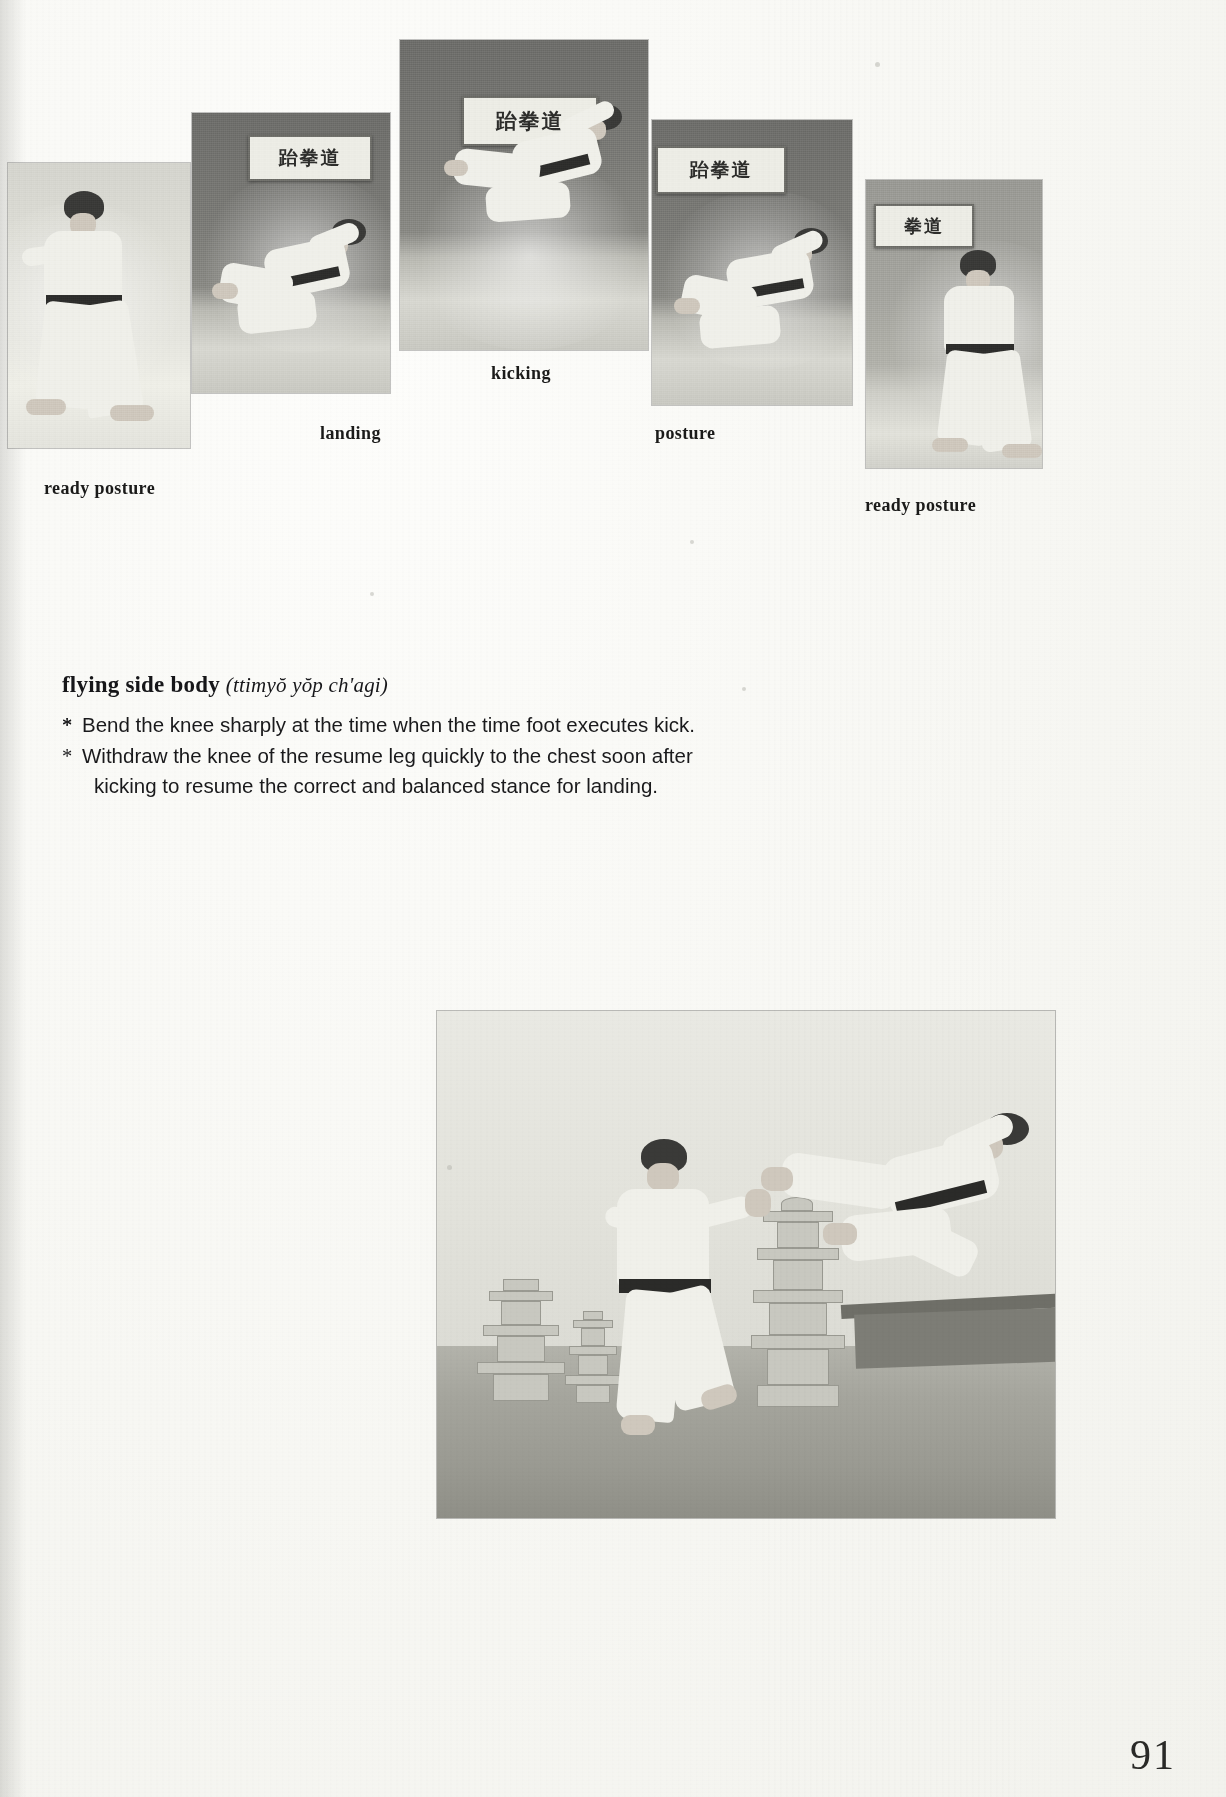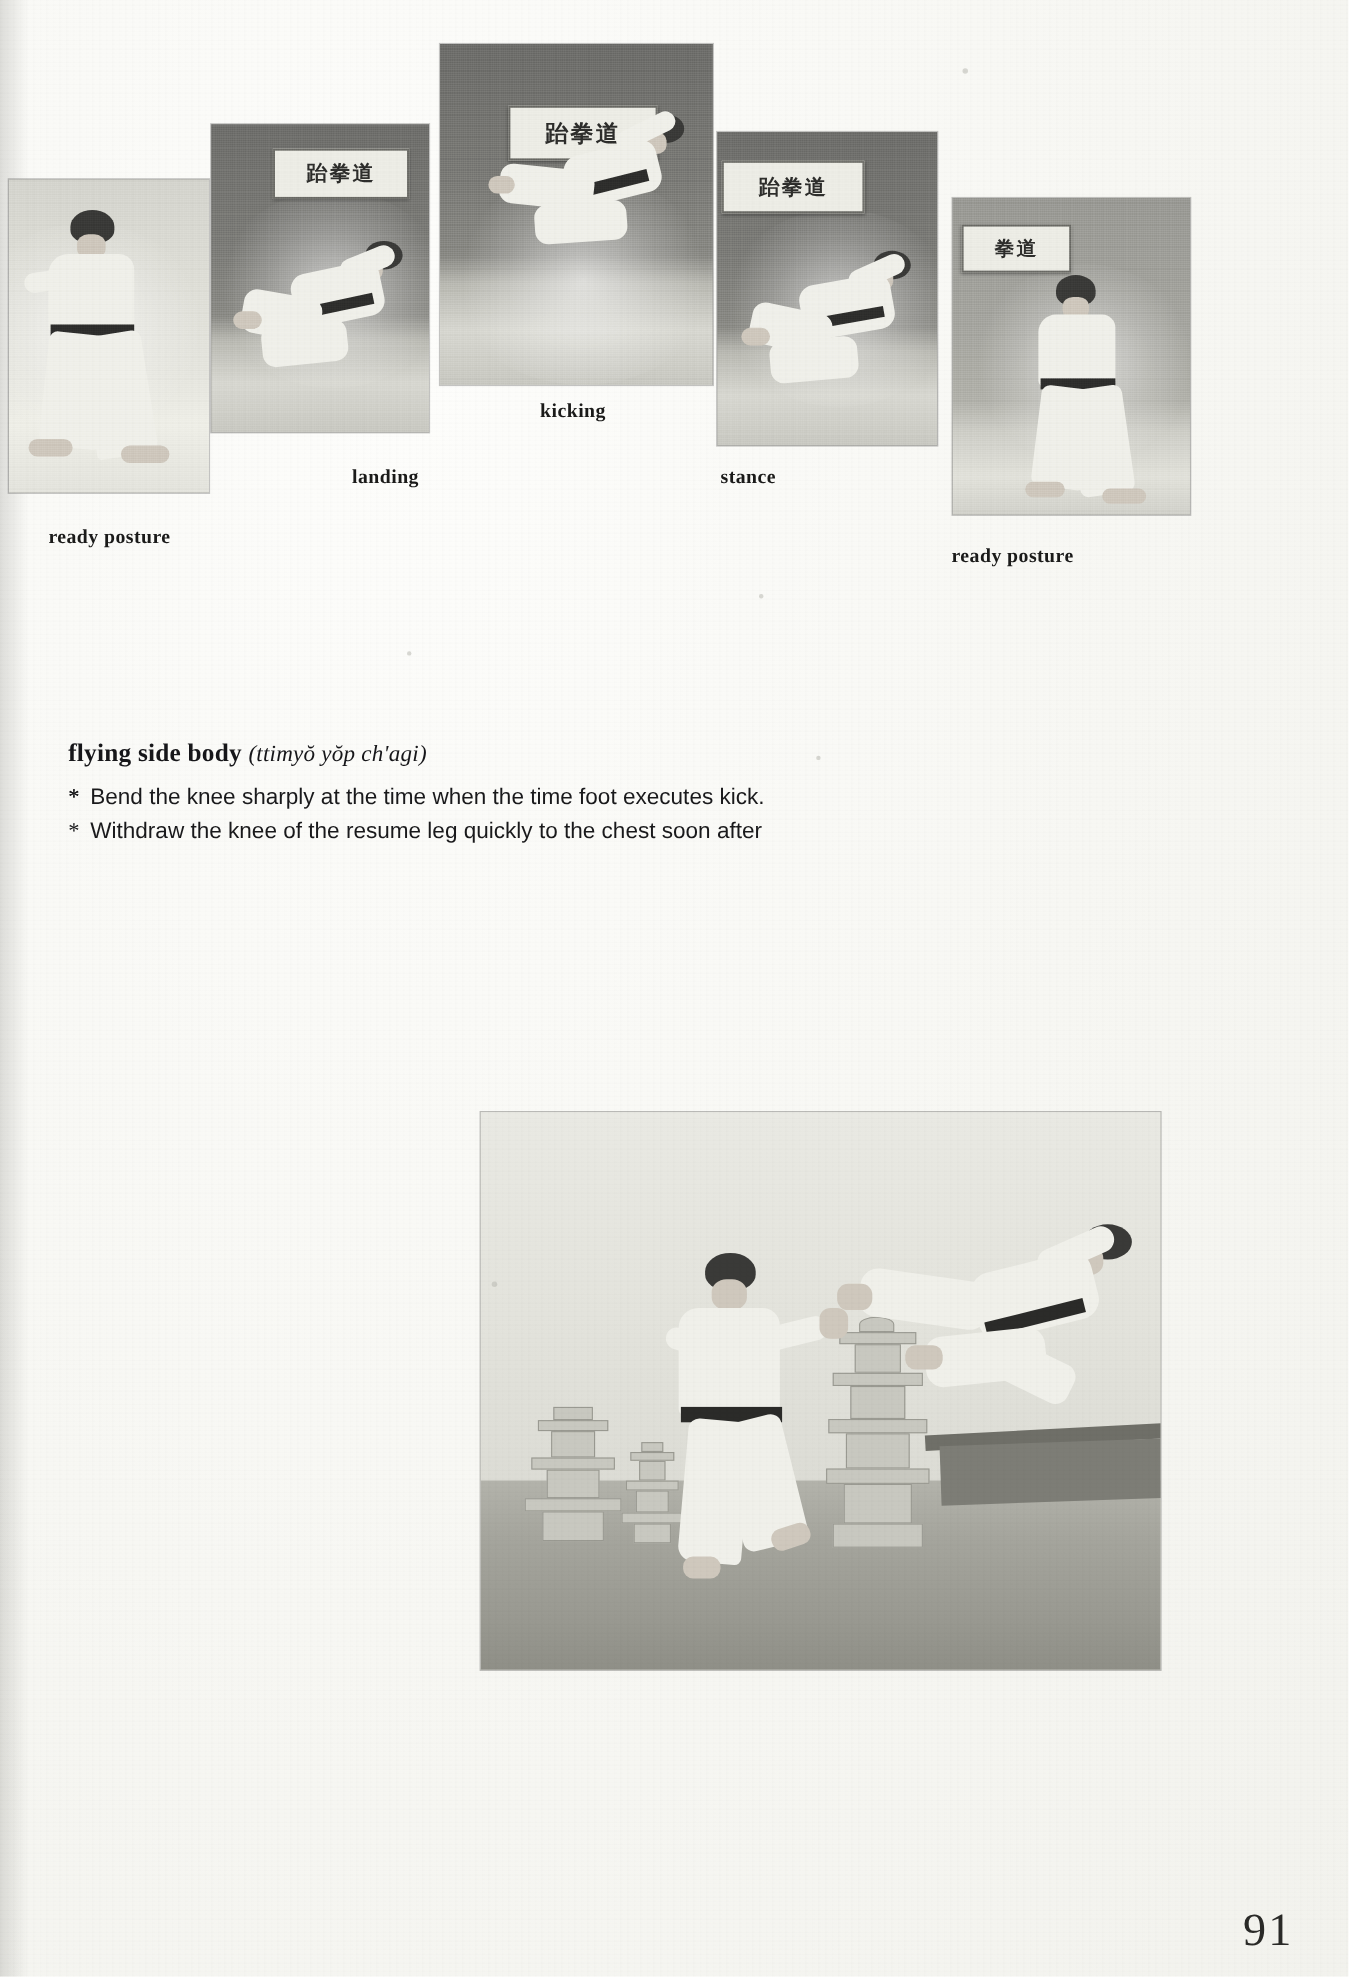--- a/index.html
+++ b/index.html
@@ -302,61 +302,62 @@
       <div class="part" style="left:52px; top:34px; width:84px; height:50px; border-radius:14px; transform:rotate(-10deg);"></div>
       <div class="part belt" style="left:60px; top:64px; width:68px; height:10px; transform:rotate(-10deg);"></div>
       <div class="part" style="left:6px; top:60px; width:74px; height:38px; border-radius:12px; transform:rotate(12deg);"></div>
       <div class="part" style="left:24px; top:88px; width:80px; height:38px; border-radius:12px; transform:rotate(-5deg);"></div>
       <div class="part skin" style="left:-2px; top:78px; width:26px; height:16px; border-radius:8px;"></div>
       <div class="part" style="left:94px; top:18px; width:54px; height:19px; border-radius:10px; transform:rotate(-24deg);"></div>
     </div>
     <div class="grain"></div>
   </div>
 
-  <div class="photo" style="left:866px; top:180px; width:216px; height:288px;">
+  <div class="photo" style="left:866px; top:180px; width:176px; height:288px;">
     <div class="dojang light"></div>
     <div class="glow" style="left:20px; top:60px; width:200px; height:180px;"></div>
     <div class="sign" style="left:8px; top:24px; width:96px; height:40px; font-size:18px;">拳道</div>
     <div class="fig" style="left:66px; top:70px; width:130px; height:210px;">
       <div class="part dark" style="left:28px; top:0px; width:36px; height:28px; border-radius:50% 50% 40% 40%;"></div>
       <div class="part skin" style="left:34px; top:20px; width:24px; height:20px; border-radius:40%;"></div>
       <div class="part" style="left:12px; top:36px; width:70px; height:66px; border-radius:16px 12px 6px 6px;"></div>
       <div class="part belt" style="left:14px; top:94px; width:68px; height:10px;"></div>
       <div class="part" style="left:10px; top:102px; width:50px; height:92px; border-radius:8px; transform:rotate(7deg);"></div>
       <div class="part" style="left:44px; top:102px; width:50px; height:98px; border-radius:8px; transform:rotate(-8deg);"></div>
       <div class="part skin" style="left:0px; top:188px; width:36px; height:14px; border-radius:7px;"></div>
       <div class="part skin" style="left:70px; top:194px; width:40px; height:14px; border-radius:7px;"></div>
     </div>
     <div class="grain"></div>
   </div>
 
   <div class="caption" style="left:44px; top:478px;">ready posture</div>
   <div class="caption" style="left:320px; top:423px;">landing</div>
   <div class="caption" style="left:491px; top:363px;">kicking</div>
-  <div class="caption" style="left:655px; top:423px;">stance</div>
+  <div class="caption" style="left:655px; top:423px;">posture</div>
   <div class="caption" style="left:865px; top:495px;">ready posture</div>
 
   <div id="textblock">
     <h2 class="heading">
       <span>flying side body</span>
       <span class="rom">(ttimyŏ yŏp ch'agi)</span>
     </h2>
 
 
     <ul class="notes">
       <li>
         <span class="star">*</span>
       </li>
       <li>
         <span class="star">*</span>
         <span>Bend the knee sharply at the time when the time foot executes kick.</span>
       </li>
       <li>
         <span class="star">*</span>
         <span>Withdraw the knee of the resume leg quickly to the chest soon after</span>
+        <span class="cont">kicking to resume the correct and balanced stance for landing.</span>
       </li>
     </ul>
   </div>
 
   <div id="bigphoto">
     <div class="sky"></div>
     <div class="ground"></div>
 
     <div class="pagoda" style="left:36px; top:268px; width:96px; height:120px;">
       <i style="left:30px; top:0px; width:34px; height:10px;"></i>

